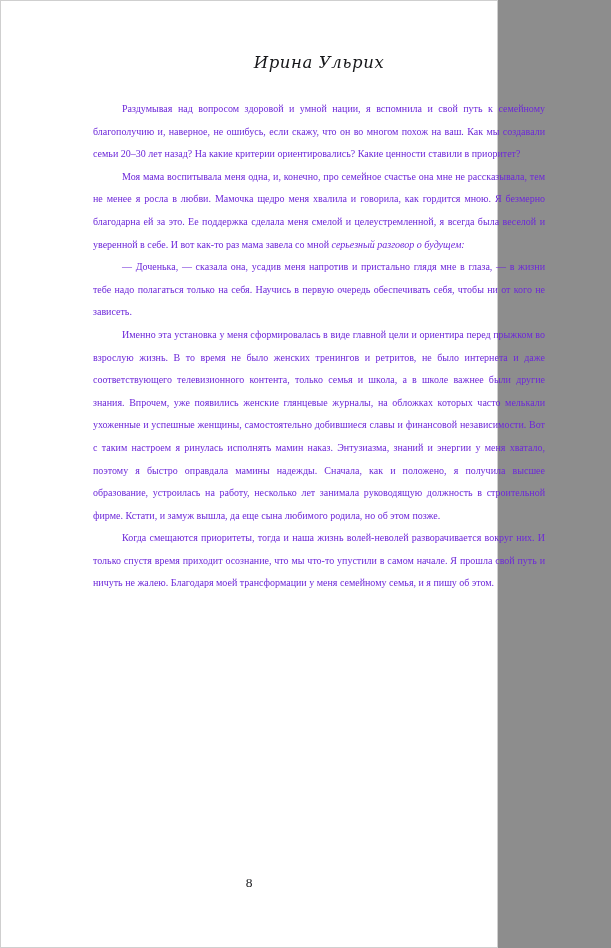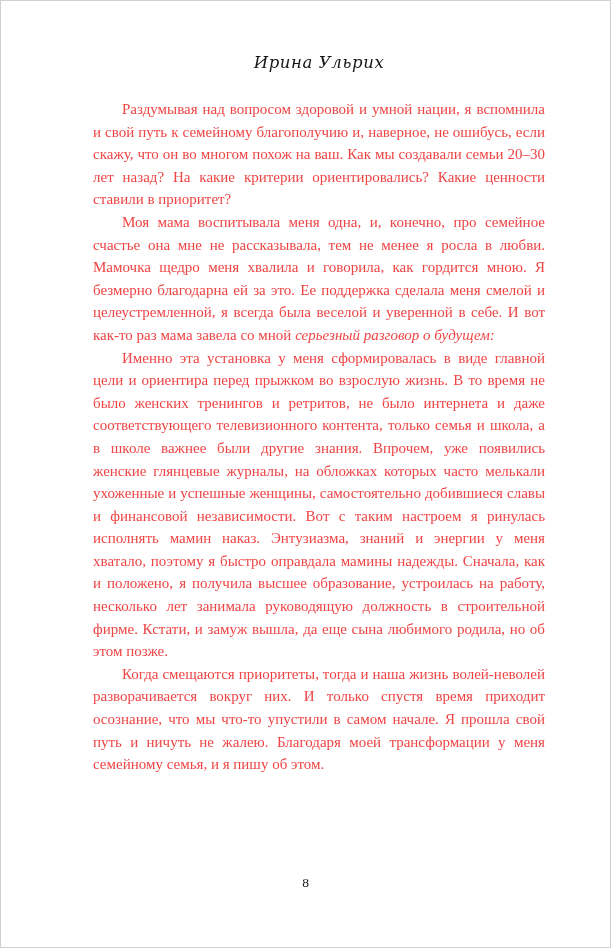--- a/index.html
+++ b/index.html
@@ -8,21 +8,21 @@
     background: #8d8d8d;
   }
   body {
     width: 611px;
     height: 948px;
     overflow: hidden;
     font-family: "Liberation Serif", serif;
   }
   .page {
     position: relative;
-    width: 611px;
+    width: 498px;
     height: 948px;
     background: #ffffff;
     box-sizing: border-box;
     border: 1px solid #cfcfcf;
   }
   .page-inner {
     position: absolute;
     left: 92px;
     top: 52px;
     width: 452px;
@@ -33,23 +33,23 @@
     font-family: "DejaVu Serif", serif;
     font-style: italic;
     font-size: 16.5px;
     letter-spacing: 0.6px;
     color: #16171a;
     margin: 0 0 26px 0;
     font-weight: 400;
   }
   .body-text {
     font-family: "Liberation Serif", serif;
-    font-size: 15px;
+    font-size: 10px;
     line-height: 22.6px;
-    color: #ef4444;
+    color: #6d28d9;
     text-align: justify;
     text-justify: inter-word;
     hyphens: manual;
   }
   .body-text p {
     margin: 0;
     text-indent: 29px;
   }
   .body-text em {
   }
@@ -68,20 +68,21 @@
 <body>
 
 <div class="page">
   <div class="page-inner">
 
     <div class="author">Ирина Ульрих</div>
 
     <div class="body-text">
       <p>Раздумывая над вопросом здоровой и умной нации, я вспомнила и свой путь к семейному благополучию и, наверное, не ошибусь, если скажу, что он во многом похож на ваш. Как мы создавали семьи 20–30 лет назад? На какие критерии ориентировались? Какие ценности ставили в приоритет?</p>
       <p><span>Моя мама воспитывала меня одна, и, конечно, про семейное счастье она мне не рассказывала, тем не менее я росла в любви. Мамочка щедро меня хвалила и говорила, как гордится мною. Я безмерно благодарна ей за это. Ее поддержка сделала меня смелой и целеустремленной, я всегда была веселой и уверенной в себе. И вот как-то раз мама завела со мной </span><em>серьезный разговор о будущем:</em></p>
+      <p>— Доченька, — сказала она, усадив меня напротив и пристально глядя мне в глаза, — в жизни тебе надо полагаться только на себя. Научись в первую очередь обеспечивать себя, чтобы ни от кого не зависеть.</p>
       <p>Именно эта установка у меня сформировалась в виде главной цели и ориентира перед прыжком во взрослую жизнь. В то время не было женских тренингов и ретритов, не было интернета и даже соответствующего телевизионного контента, только семья и школа, а в школе важнее были другие знания. Впрочем, уже появились женские глянцевые журналы, на обложках которых часто мелькали ухоженные и успешные женщины, самостоятельно добившиеся славы и финансовой независимости. Вот с таким настроем я ринулась исполнять мамин наказ. Энтузиазма, знаний и энергии у меня хватало, поэтому я быстро оправдала мамины надежды. Сначала, как и положено, я получила высшее образование, устроилась на работу, несколько лет занимала руководящую должность в строительной фирме. Кстати, и замуж вышла, да еще сына любимого родила, но об этом позже.</p>
       <p>Когда смещаются приоритеты, тогда и наша жизнь волей-неволей разворачивается вокруг них. И только спустя время приходит осознание, что мы что-то упустили в самом начале. Я прошла свой путь и ничуть не жалею. Благодаря моей трансформации у меня семейному семья, и я пишу об этом.</p>
     </div>
 
   </div>
 
   <div class="folio">8</div>
 </div>
 
 </body></html>

